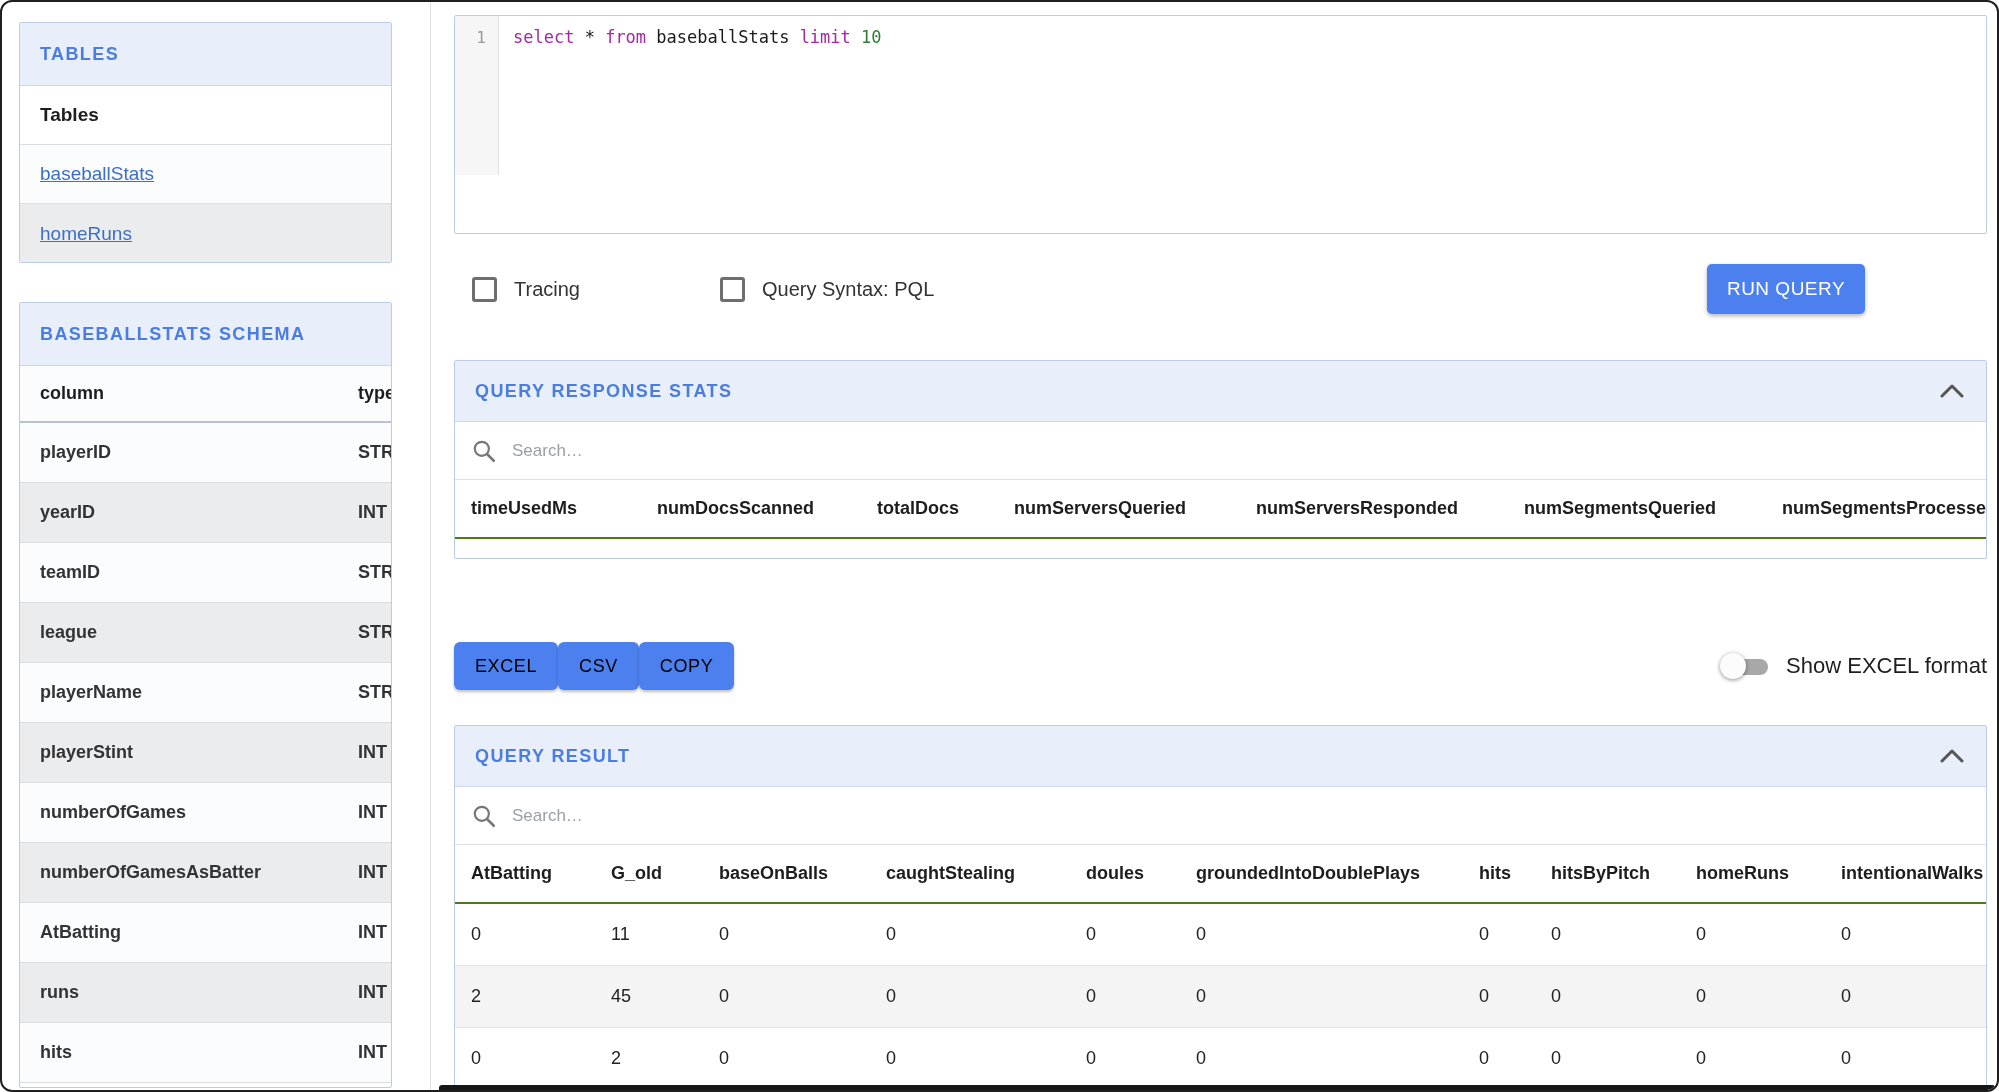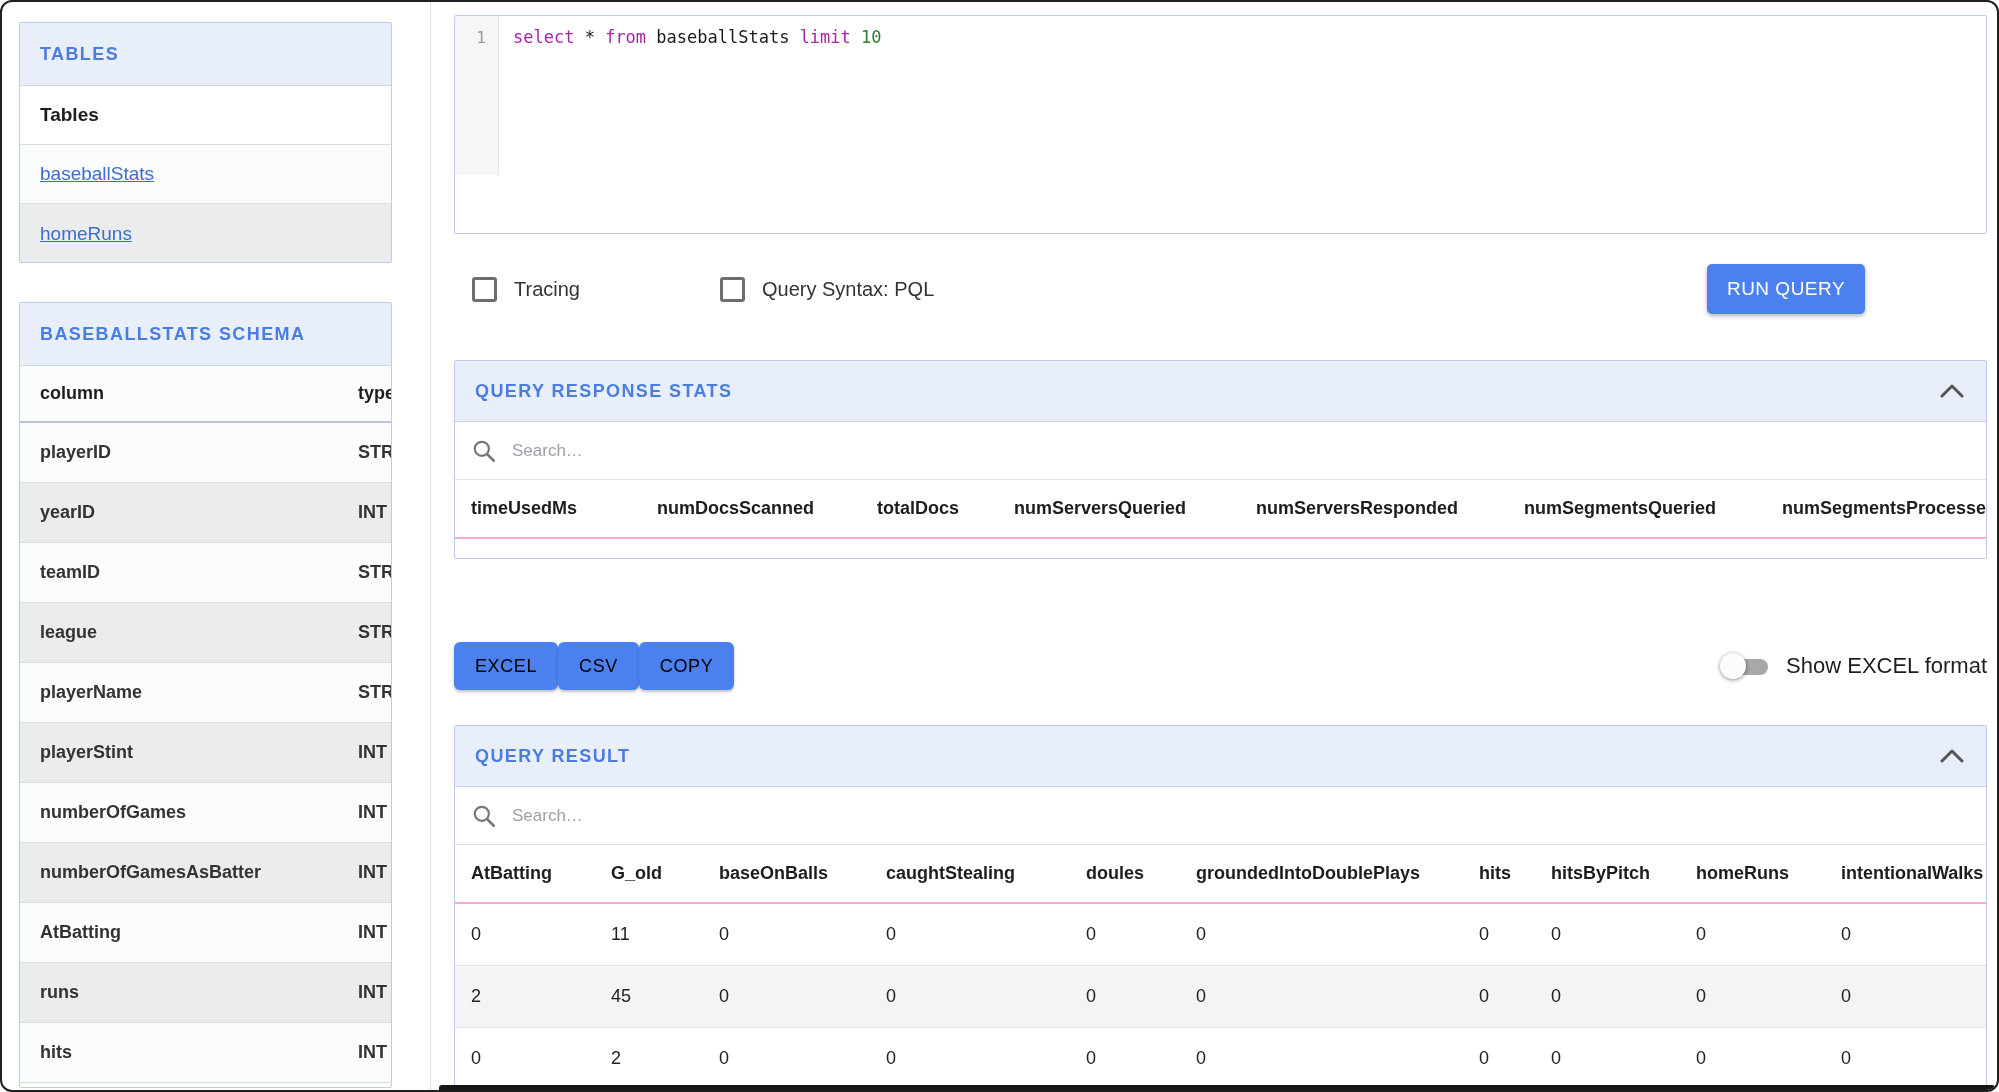--- a/index.html
+++ b/index.html
@@ -51,21 +51,21 @@
   .spacer{flex:1;}
   .run-btn{width:158px;height:50px;margin-right:122px;background:#4b80ee;color:#fff;border:none;border-radius:5px;font-size:19px;letter-spacing:.5px;font-family:inherit;box-shadow:0 2px 4px rgba(0,0,0,.3);cursor:pointer;}
 
   
   .stats-panel{left:452px;top:358px;width:1533px;height:199px;}
   .stats-panel .panel-header{height:60px;}
   .search-row{display:flex;align-items:center;height:58px;border-bottom:1px solid #e0e0e0;padding:0 16px;gap:13px;box-sizing:border-box;background:#fff;}
   .search-input{border:none;outline:none;font-size:17px;flex:1;color:#333;font-family:inherit;background:transparent;}
   .search-input::placeholder{color:#9a9fa6;}
   .data-table{width:100%;border-collapse:collapse;table-layout:fixed;font-size:18px;}
-  .data-table th{height:57px;text-align:left;font-weight:700;color:#1d1d1d;padding:0 8px 0 16px;border-bottom:2px solid #f9a8d4;white-space:nowrap;overflow:hidden;}
+  .data-table th{height:57px;text-align:left;font-weight:700;color:#1d1d1d;padding:0 8px 0 16px;border-bottom:2px solid #4d7c0f;white-space:nowrap;overflow:hidden;}
   .data-table td{height:60px;padding:0 8px 0 16px;border-bottom:1px solid #e4e4e4;white-space:nowrap;overflow:hidden;color:#222;}
   .result-table td{height:61px;}
   .result-table tbody tr:nth-child(even){background:#f4f4f5;}
 
   
   .export-row{position:absolute;left:452px;top:640px;width:1533px;height:48px;display:flex;align-items:center;box-sizing:border-box;}
   .export-btn{height:48px;padding:12px 21px;background:#4b80ee;color:#000000;border:none;border-radius:6px;font-size:18px;letter-spacing:.6px;font-family:inherit;box-shadow:0 2px 3px rgba(0,0,0,.25);cursor:pointer;}
   .toggle{position:relative;width:50px;height:28px;margin-right:16px;cursor:pointer;flex:none;}
   .toggle-track{position:absolute;left:6px;top:7px;width:42px;height:16px;border-radius:8px;background:#a8a8a8;}
   .toggle-knob{position:absolute;left:0;top:1px;width:26px;height:26px;border-radius:50%;background:#fcfcfc;box-shadow:0 1px 4px rgba(0,0,0,.45);}

